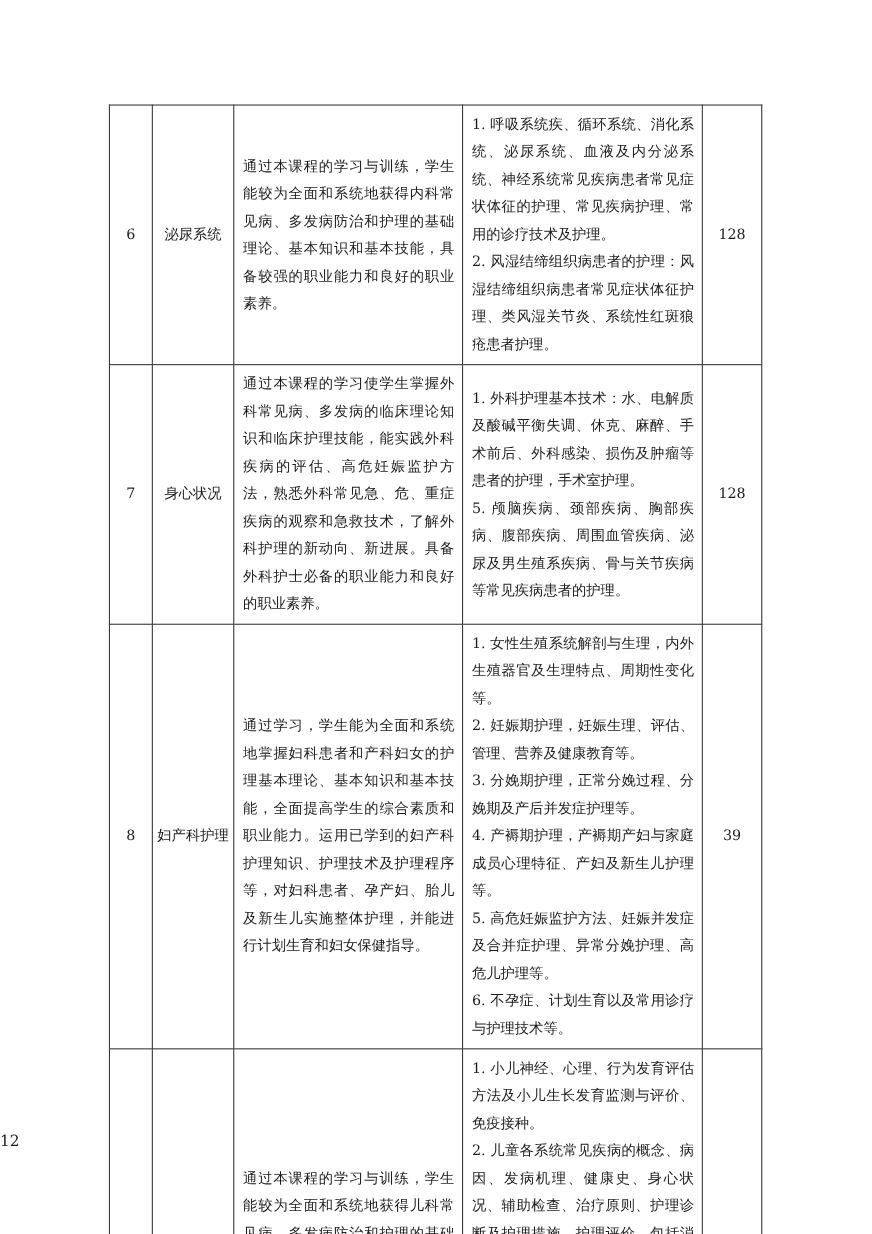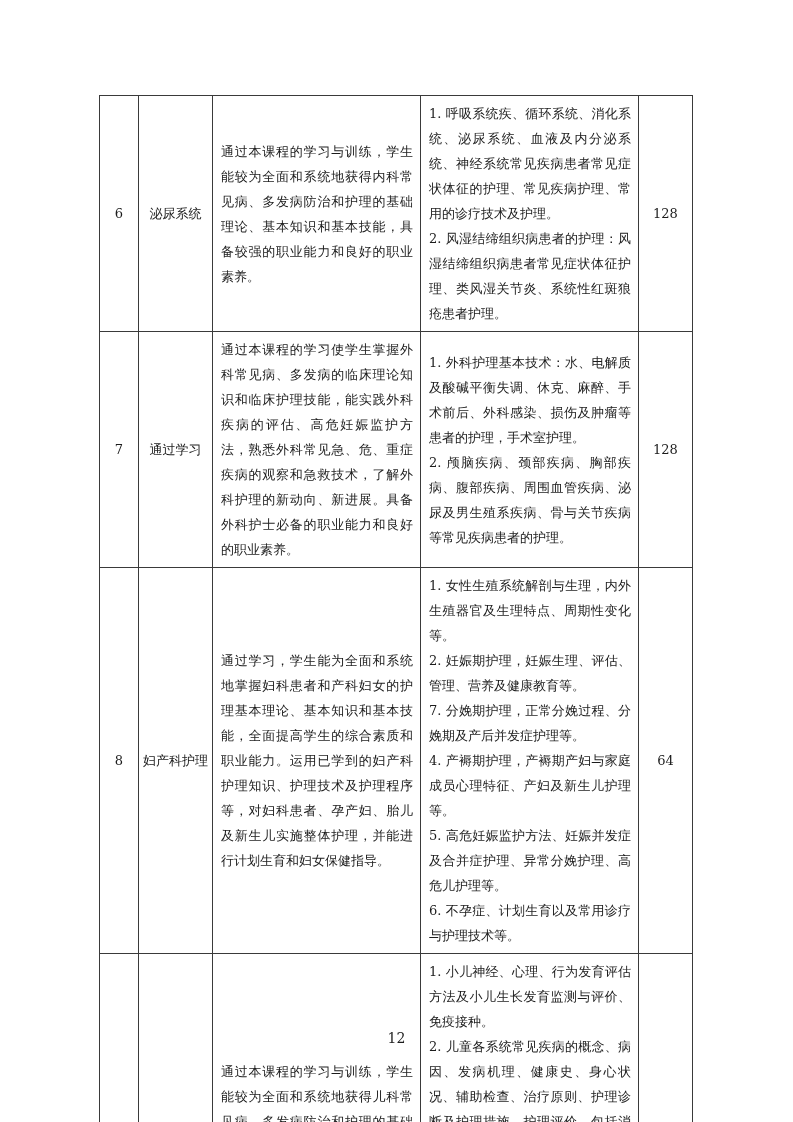--- a/index.html
+++ b/index.html
@@ -41,21 +41,21 @@
     white-space: pre-line;
   }
   tr.row-6 { height: 155px; }
   tr.row-7 { height: 178px; }
   tr.row-8 { height: 262px; }
   tr.row-9 { height: 311px; }
   .page-number {
     position: absolute;
     left: 0; top: 1030px;
     width: 100%;
-    text-align: center;
+    text-align: left;
     font-size: 14px;
     color: #1c1c1c;
   }
 </style>
 </head>
 <body>
 
 <div class="page">
 
   <table class="course-table">
@@ -70,37 +70,37 @@
       <tr class="row-6">
         <td class="cell-no">6</td>
         <td class="cell-course">泌尿系统</td>
         <td class="cell-objective">通过本课程的学习与训练，学生能较为全面和系统地获得内科常见病、多发病防治和护理的基础理论、基本知识和基本技能，具备较强的职业能力和良好的职业素养。</td>
         <td class="cell-content">1. 呼吸系统疾、循环系统、消化系统、泌尿系统、血液及内分泌系统、神经系统常见疾病患者常见症状体征的护理、常见疾病护理、常用的诊疗技术及护理。
 2. 风湿结缔组织病患者的护理：风湿结缔组织病患者常见症状体征护理、类风湿关节炎、系统性红斑狼疮患者护理。</td>
         <td class="cell-hours">128</td>
       </tr>
       <tr class="row-7">
         <td class="cell-no">7</td>
-        <td class="cell-course">通过学习</td>
+        <td class="cell-course">身心状况</td>
         <td class="cell-objective">通过本课程的学习使学生掌握外科常见病、多发病的临床理论知识和临床护理技能，能实践外科疾病的评估、高危妊娠监护方法，熟悉外科常见急、危、重症疾病的观察和急救技术，了解外科护理的新动向、新进展。具备外科护士必备的职业能力和良好的职业素养。</td>
         <td class="cell-content">1. 外科护理基本技术：水、电解质及酸碱平衡失调、休克、麻醉、手术前后、外科感染、损伤及肿瘤等患者的护理，手术室护理。
-2. 颅脑疾病、颈部疾病、胸部疾病、腹部疾病、周围血管疾病、泌尿及男生殖系疾病、骨与关节疾病等常见疾病患者的护理。</td>
+5. 颅脑疾病、颈部疾病、胸部疾病、腹部疾病、周围血管疾病、泌尿及男生殖系疾病、骨与关节疾病等常见疾病患者的护理。</td>
         <td class="cell-hours">128</td>
       </tr>
       <tr class="row-8">
         <td class="cell-no">8</td>
         <td class="cell-course">妇产科护理</td>
         <td class="cell-objective">通过学习，学生能为全面和系统地掌握妇科患者和产科妇女的护理基本理论、基本知识和基本技能，全面提高学生的综合素质和职业能力。运用已学到的妇产科护理知识、护理技术及护理程序等，对妇科患者、孕产妇、胎儿及新生儿实施整体护理，并能进行计划生育和妇女保健指导。</td>
         <td class="cell-content">1. 女性生殖系统解剖与生理，内外生殖器官及生理特点、周期性变化等。
 2. 妊娠期护理，妊娠生理、评估、管理、营养及健康教育等。
-7. 分娩期护理，正常分娩过程、分娩期及产后并发症护理等。
+3. 分娩期护理，正常分娩过程、分娩期及产后并发症护理等。
 4. 产褥期护理，产褥期产妇与家庭成员心理特征、产妇及新生儿护理等。
 5. 高危妊娠监护方法、妊娠并发症及合并症护理、异常分娩护理、高危儿护理等。
 6. 不孕症、计划生育以及常用诊疗与护理技术等。</td>
-        <td class="cell-hours">64</td>
+        <td class="cell-hours">39</td>
       </tr>
       <tr class="row-9">
         <td class="cell-no">9</td>
         <td class="cell-course">儿科护理</td>
         <td class="cell-objective">通过本课程的学习与训练，学生能较为全面和系统地获得儿科常见病、多发病防治和护理的基础理论、基本知识和基本技能，具备较强的职业能力和良好的职业素养。为今后从事儿科临床护理及小儿保健工作奠定良好的基础。</td>
         <td class="cell-content">1. 小儿神经、心理、行为发育评估方法及小儿生长发育监测与评价、免疫接种。
 2. 儿童各系统常见疾病的概念、病因、发病机理、健康史、身心状况、辅助检查、治疗原则、护理诊断及护理措施、护理评价，包括消化、呼吸、循环、 泌尿、血液、内分泌与代谢、风湿、神经等系统。
 3. 结缔组织疾病、遗传性疾 病、急性传染病、寄生虫病患儿的护理。
 4. 正常新生儿特点和常见疾病、儿童保健、生活护理和健康教育。
 5. 急危重症患儿的抢救及常见儿童护理技术操作。</td>

